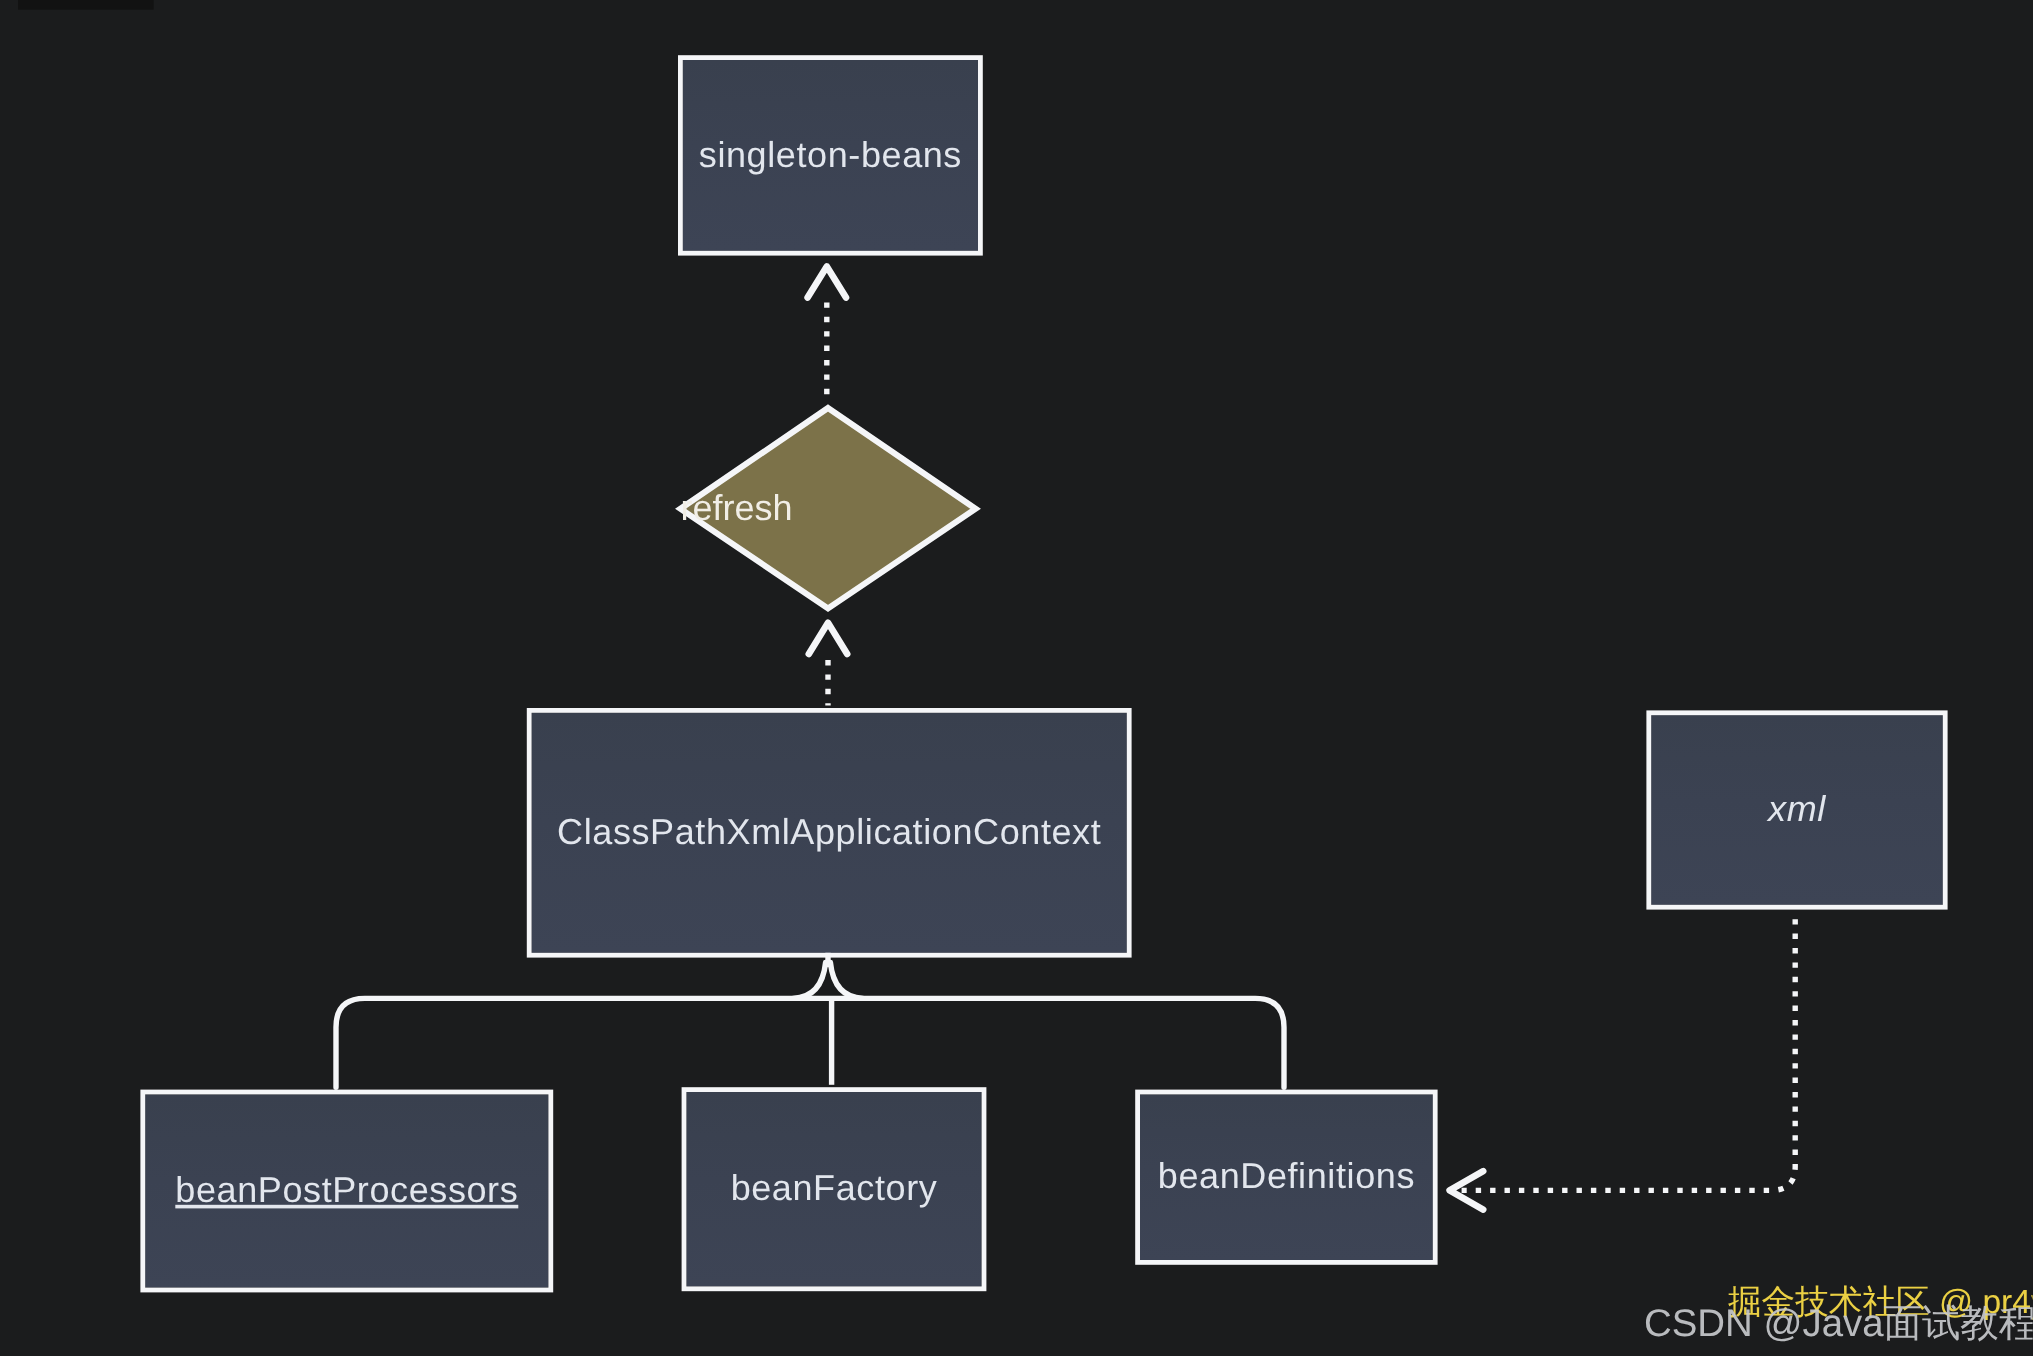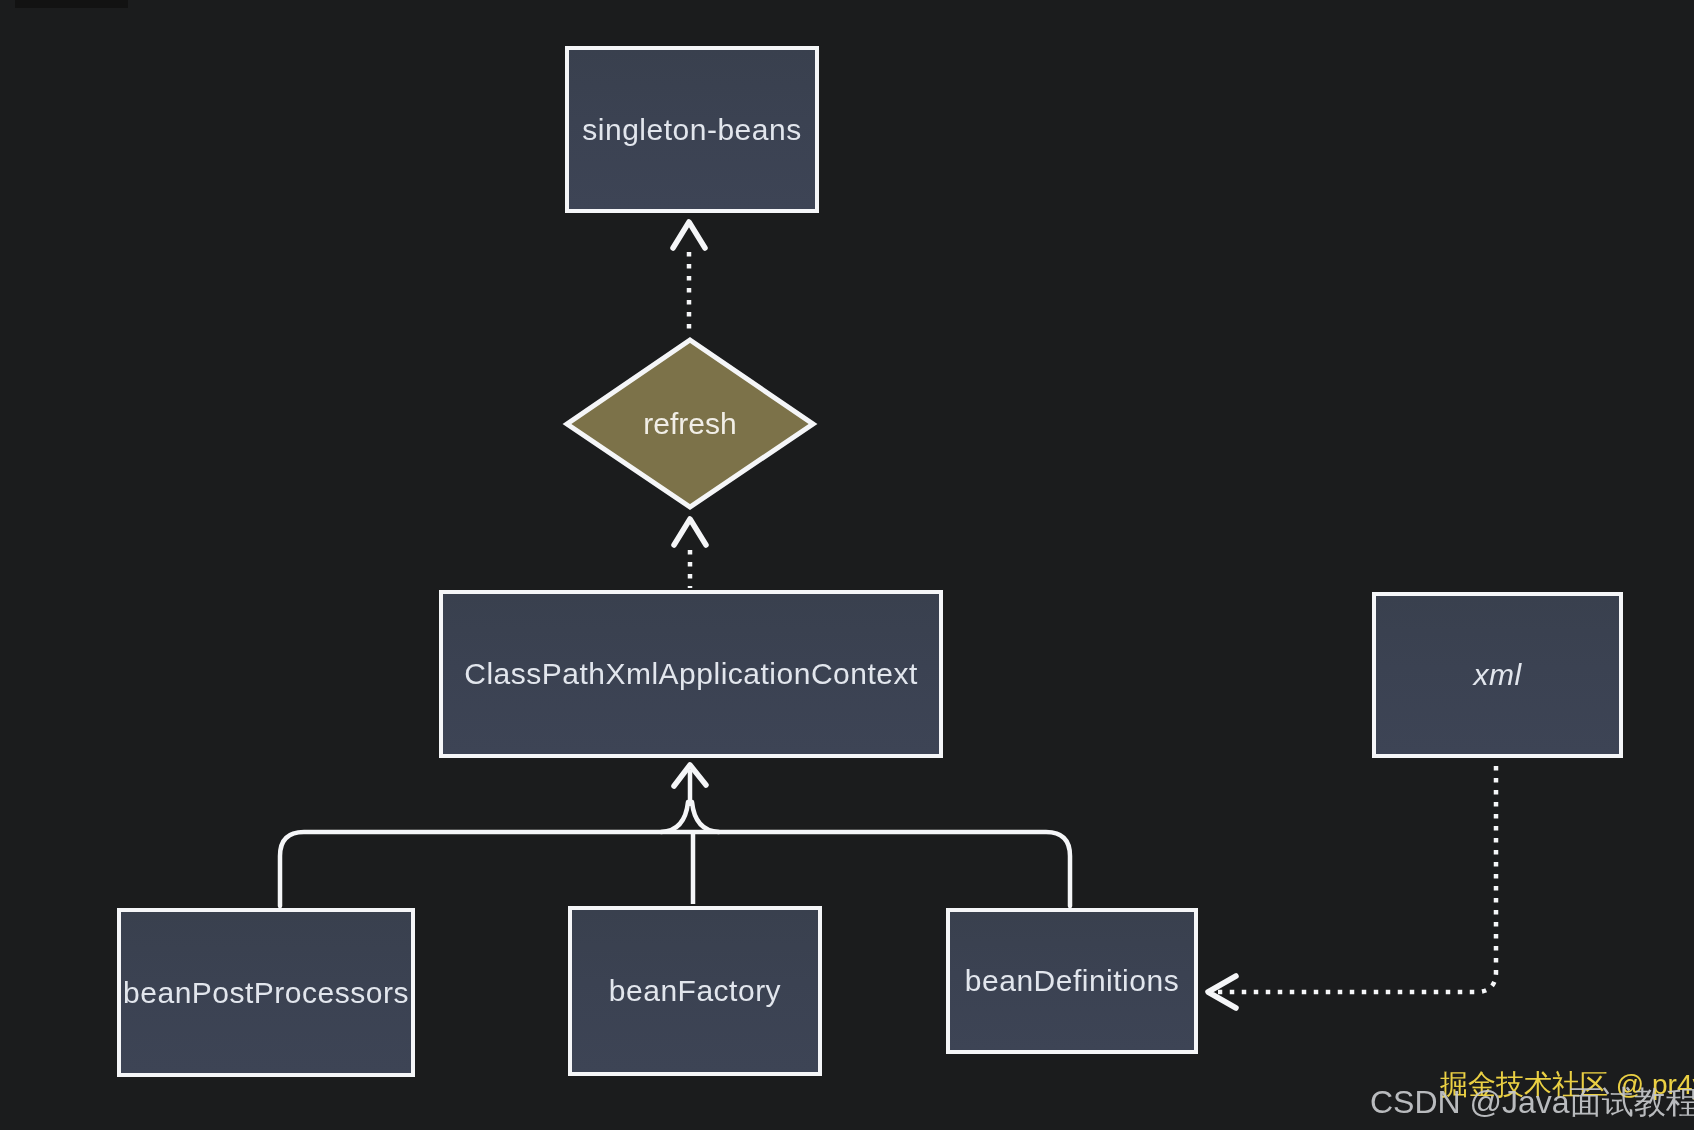--- a/index.html
+++ b/index.html
@@ -33,32 +33,32 @@
     box-sizing: border-box;
     display: flex;
     align-items: center;
     justify-content: center;
     color: #e2e6ed;
     font-size: 30px;
     letter-spacing: 0.5px;
     white-space: nowrap;
   }
   .node-singleton   { left: 565px; top: 46px;  width: 254px; height: 167px; }
-  .node-context     { left: 439px; top: 590px; width: 504px; height: 168px; }
+  .node-context     { left: 439px; top: 590px; width: 504px; height: 208px; }
   .node-xml         { left: 1372px;top: 592px; width: 251px; height: 166px; font-style: italic; }
-  .node-bpp         { left: 117px; top: 908px; width: 298px; height: 169px; }
+  .node-bpp         { left: 117px; top: 908px; width: 344px; height: 169px; text-decoration: underline; }
   .node-bf          { left: 568px; top: 906px; width: 254px; height: 170px; }
   .node-bd          { left: 946px; top: 908px; width: 252px; height: 146px; }
   .diamond-label {
     position: absolute;
     left: 567px; top: 340px;
     width: 246px; height: 167px;
     display: flex;
     align-items: center;
-    justify-content: center;
+    justify-content: flex-start;
     color: #f1eee6;
     font-size: 30px;
     pointer-events: none;
   }
   .watermark {
     position: absolute;
     pointer-events: none;
     white-space: nowrap;
   }
   .wm-juejin {

